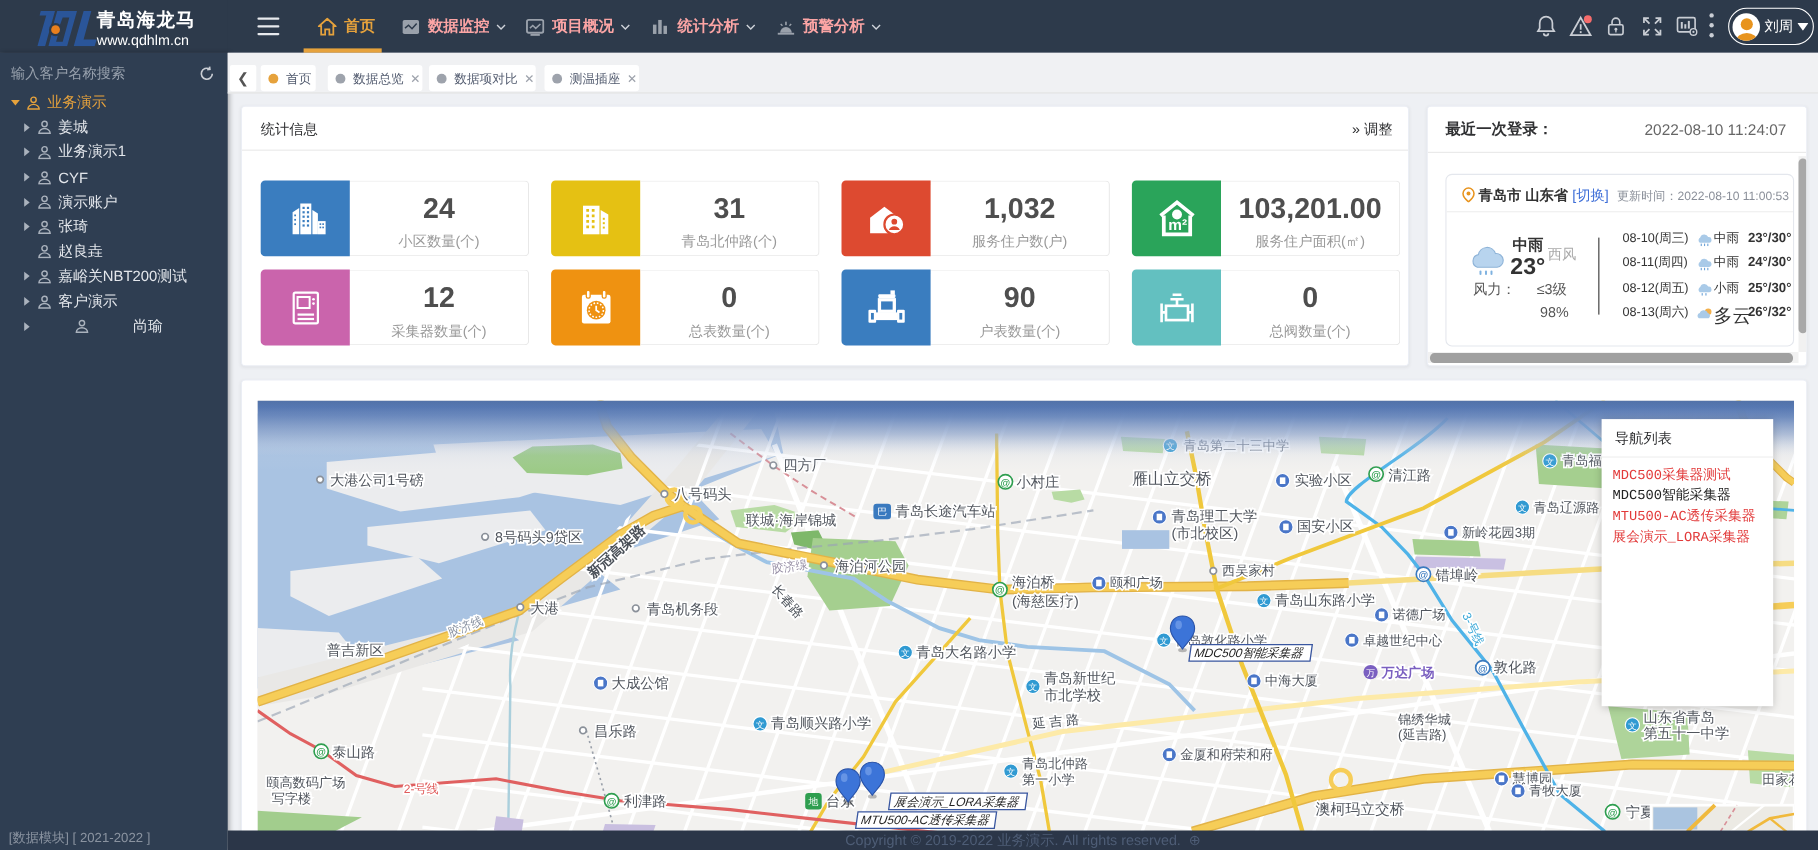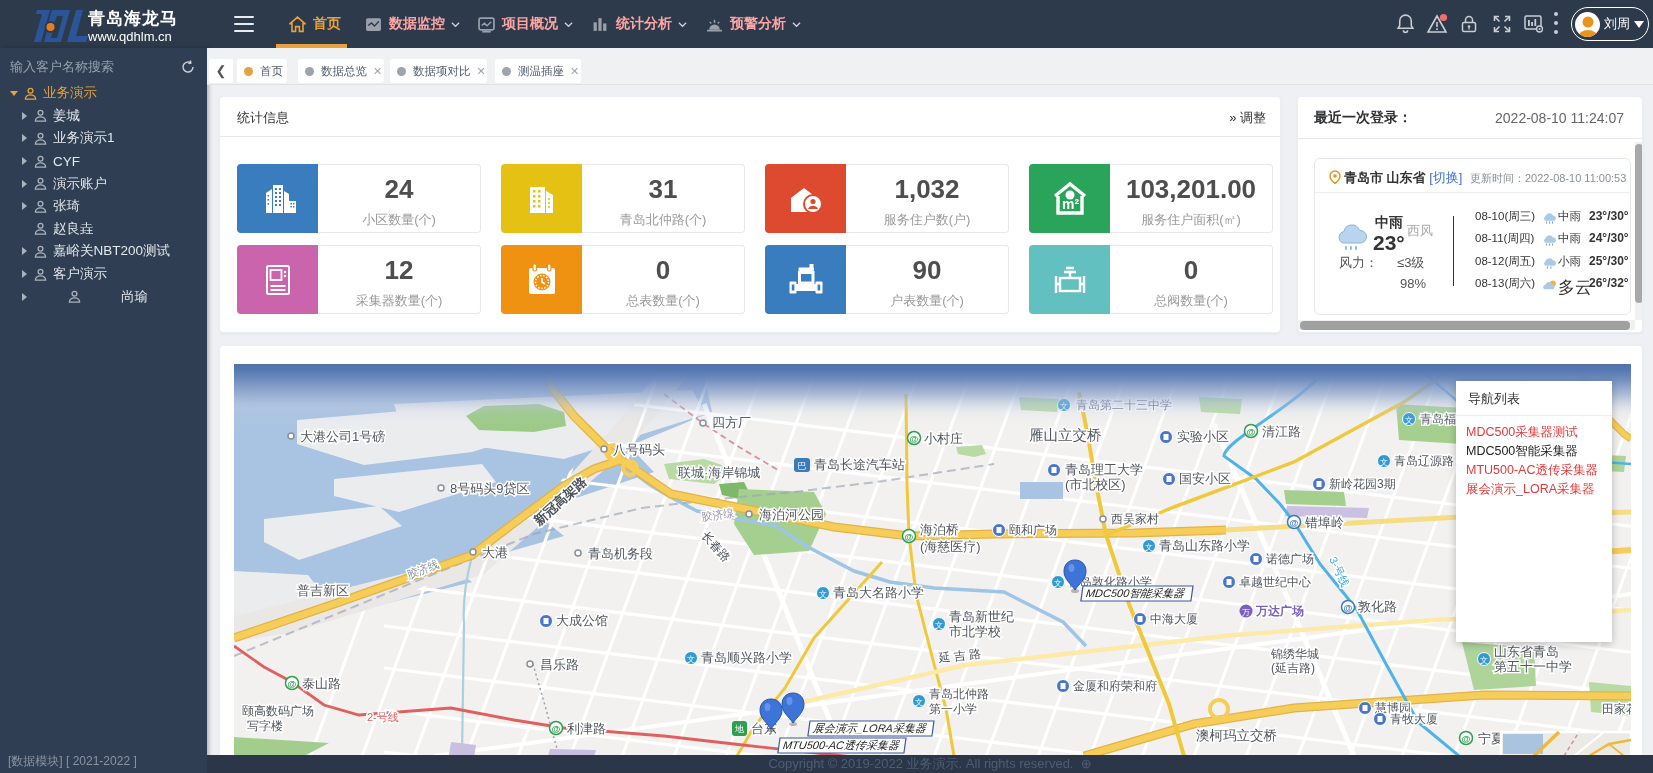--- a/index.html
+++ b/index.html
@@ -56,21 +56,21 @@
 .wsb-v { position:absolute; left:337px; top:45px; width:8px; height:178px; background:#f1f1f1; }
 .wsb-vt { position:absolute; left:337px; top:47px; width:8px; height:159px; background:#a8a8a8; border-radius:4px; }
 .wsb-h { position:absolute; left:0px; top:223px; width:337px; height:10px; background:#f1f1f1; }
 .wsb-ht { position:absolute; left:2px; top:224px; width:330px; height:9px; background:#a0a0a0; border-radius:4px; }
 
 #mapcard { left:219px; top:345px; width:1424px; height:428px; }
 #map { position:absolute; left:14px; top:18px; width:1397px; height:392px; overflow:hidden; background:#f3f2f0; }
 
 #footer { position:absolute; left:207px; top:755px; width:1446px; height:18px; background:#2b3648; color:#4e5d76; font-size:13px; text-align:center; line-height:18px; }
 
-#navlist { position:absolute; left:1236px; top:35px; width:156px; height:261px; background:#fff; box-shadow:0 2px 8px rgba(0,0,0,.25); font-size:12.5px; z-index:5; }
+#navlist { position:absolute; left:1236px; top:35px; width:156px; height:261px; background:#fff; box-shadow:0 2px 8px rgba(0,0,0,.25); font-size:12.5px; z-index:5;font-family:Liberation Mono, monospace; }
 #navlist .nl-title { padding:9px 12px 7px; color:#303133; font-size:13px; border-bottom:1px solid #eee; }
 #navlist .nl-item { padding:2.5px 10px 2.5px; line-height:14px; white-space:nowrap; overflow:hidden; }
 .red { color:#e23a3a; }
 .blk { color:#222; }
 </style>
 </head>
 <body>
 
 <div id="header">
   <div id="logo">

